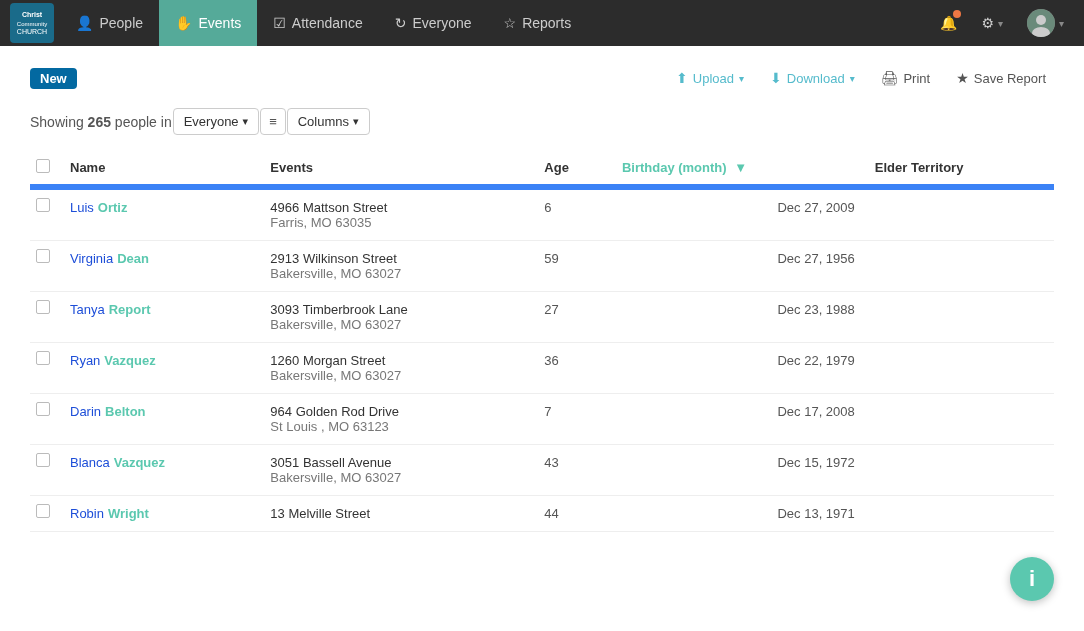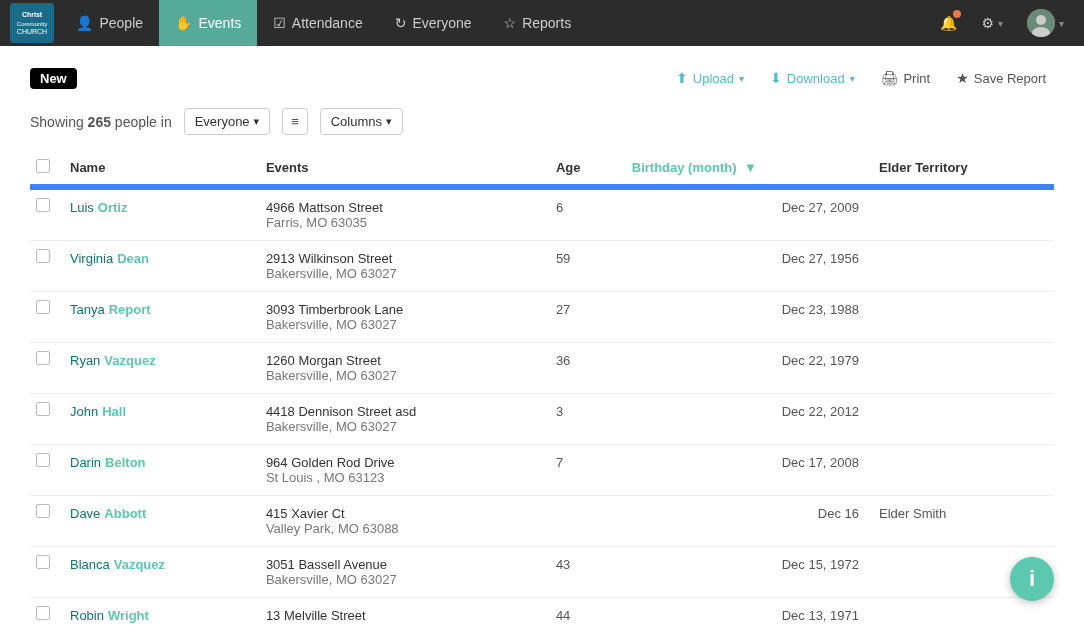--- a/index.html
+++ b/index.html
@@ -89,21 +89,21 @@
       color: #333;
     }
     .page-title strong {
       font-weight: 700;
     }
     .page-title span.underline {
       text-decoration: underline;
       text-decoration-color: #5bc;
     }
     .new-badge {
-      background: #000000;
+      background: #0369a1;
       color: #fff;
       padding: 3px 10px;
       border-radius: 4px;
       font-size: 13px;
       font-weight: 600;
       cursor: pointer;
     }
     .title-actions {
       display: flex;
       align-items: center;
@@ -135,21 +135,21 @@
       border-radius: 4px;
       padding: 8px 12px;
       width: 290px;
       font-size: 14px;
       color: #999;
       outline: none;
     }
     .filter-right {
       display: flex;
       align-items: center;
-      gap: 12px;
+      gap: 1px;
       font-size: 14px;
       color: #555;
       justify-content: space-between;
     }
     .showing-text { color: #555; }
     .everyone-btn {
       display: flex;
       align-items: center;
       gap: 4px;
       border: 1px solid #ccc;
@@ -215,21 +215,21 @@
     .people-table td {
       padding: 10px 10px;
       font-size: 13px;
       vertical-align: top;
     }
     .person-name {
       display: flex;
       gap: 4px;
     }
     .person-first {
-      color: #0f766e;
+      color: #1d4ed8;
       font-weight: 400;
     }
     .person-last {
       color: #5bc8af;
       font-weight: 700;
     }
     .address-line2 { color: #777; }
     .age-cell { color: #555; }
     .birthday-cell { color: #555; text-align: right; }
     .elder-cell { color: #555; }
@@ -456,67 +456,31 @@
     <td class="age-cell">36</td>
     <td class="birthday-cell">Dec 22, 1979</td>
     <td class="elder-cell"></td>
   </tr>
         <tr>
     <td class="checkbox-col">
       <input type="checkbox" class="cb" style="">
     </td>
     <td>
       <div class="person-name">
-        <span class="person-first">John</span>
-        <span class="person-last">Hall</span>
-      </div>
-    </td>
-    <td>
-      <div>4418 Dennison Street asd</div>
-      <div class="address-line2">Bakersville, MO  63027</div>
-    </td>
-    <td class="age-cell">3</td>
-    <td class="birthday-cell">Dec 22, 2012</td>
-    <td class="elder-cell"></td>
-  </tr>
-        <tr>
-    <td class="checkbox-col">
-      <input type="checkbox" class="cb" style="">
-    </td>
-    <td>
-      <div class="person-name">
         <span class="person-first">Darin</span>
         <span class="person-last">Belton</span>
       </div>
     </td>
     <td>
       <div>964 Golden Rod Drive</div>
       <div class="address-line2">St Louis , MO  63123</div>
     </td>
     <td class="age-cell">7</td>
     <td class="birthday-cell">Dec 17, 2008</td>
     <td class="elder-cell"></td>
-  </tr>
-        <tr>
-    <td class="checkbox-col">
-      <input type="checkbox" class="cb" style="">
-    </td>
-    <td>
-      <div class="person-name">
-        <span class="person-first">Dave</span>
-        <span class="person-last">Abbott</span>
-      </div>
-    </td>
-    <td>
-      <div>415 Xavier Ct</div>
-      <div class="address-line2">Valley Park, MO  63088</div>
-    </td>
-    <td class="age-cell"></td>
-    <td class="birthday-cell">Dec 16</td>
-    <td class="elder-cell">Elder Smith</td>
   </tr>
         <tr>
     <td class="checkbox-col">
       <input type="checkbox" class="cb" style="">
     </td>
     <td>
       <div class="person-name">
         <span class="person-first">Blanca</span>
         <span class="person-last">Vazquez</span>
       </div>

